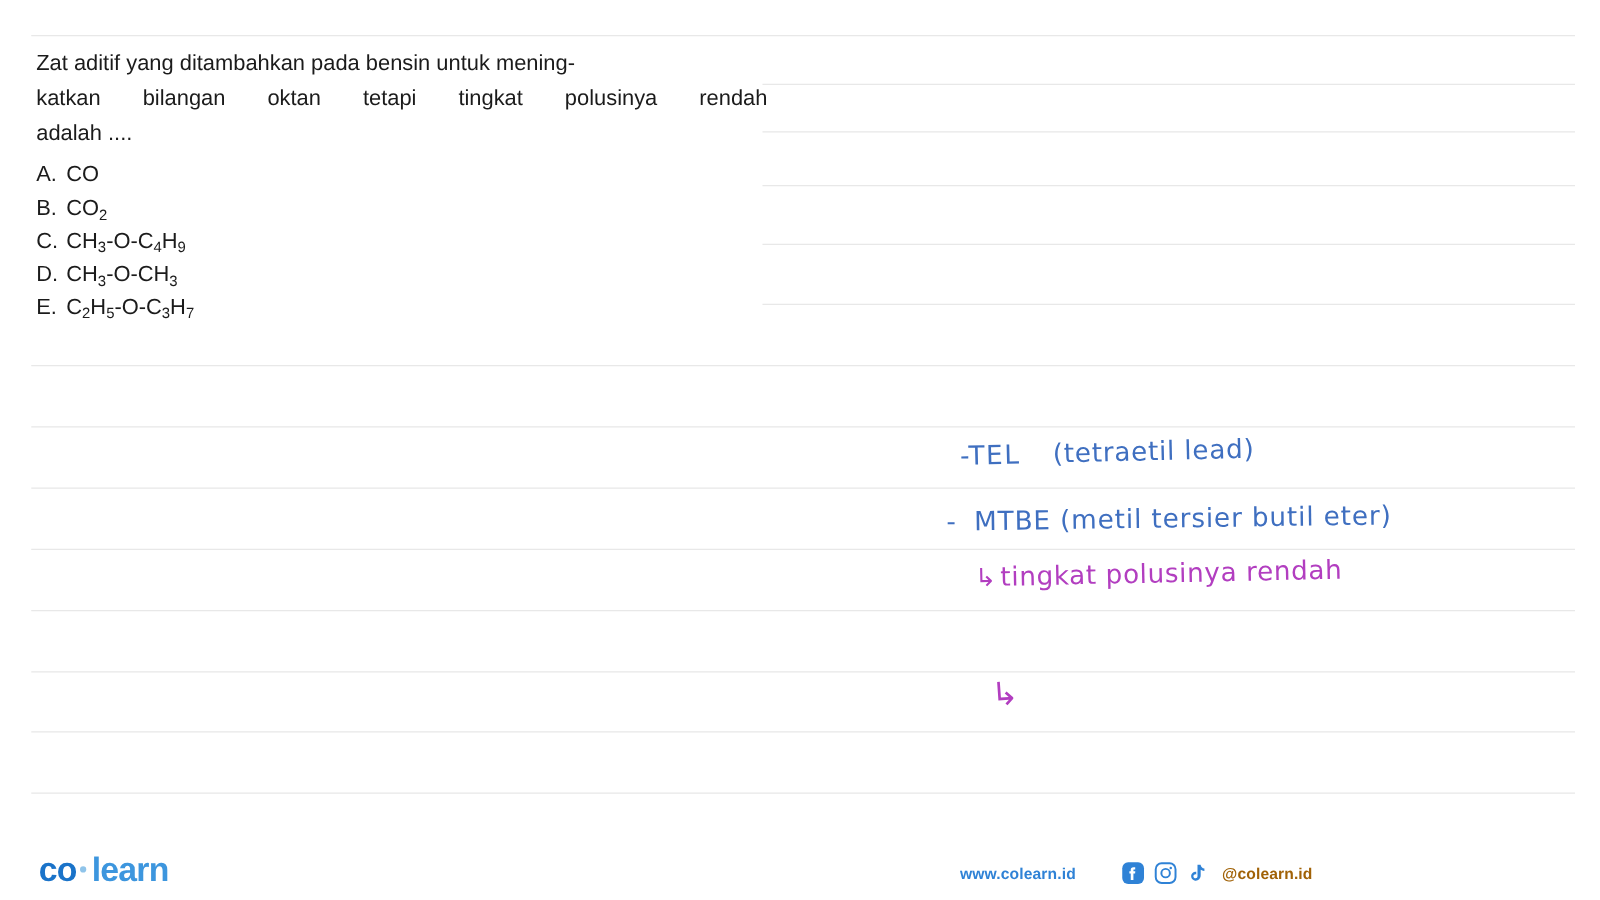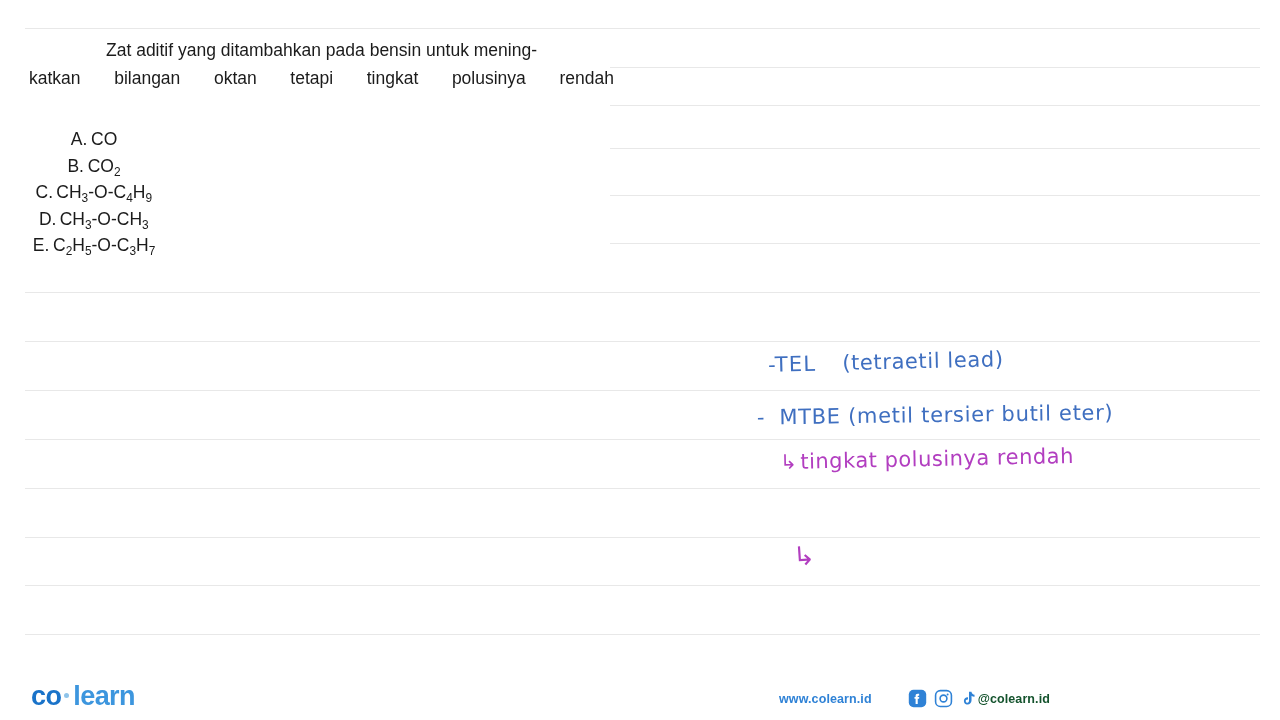--- a/index.html
+++ b/index.html
@@ -14,21 +14,20 @@
     position: relative;
     overflow: hidden;
     -webkit-font-smoothing: antialiased;
   }
 
   .page {
     position: absolute;
     inset: 0;
     width: 1072px;
     height: 720px;
-    text-align: center;
   }
 
   
   .rule {
     position: absolute;
     height: 1px;
     background: #e8e8e8;
   }
 
   
@@ -168,22 +167,22 @@
   }
   .social-icons {
     display: flex;
     align-items: center;
     gap: 7px;
   }
   .social-icons svg { display: block; }
   .footer-handle {
     font-size: 12.5px;
     font-weight: 700;
-    color: #14532d;
-    margin-left: 1px;
+    color: #a16207;
+    margin-left: 12px;
     letter-spacing: 0.1px;
   }
 </style>
 </head>
 <body>
 
 <div class="page">
 
   <div class="rule" style="left:25px; top:28px; width:1235px;"></div>
   <div class="rule" style="left:610px; top:67px; width:650px;"></div>
@@ -205,20 +204,21 @@
     <span class="q-line">Zat aditif yang ditambahkan pada bensin untuk mening-</span>
     <span class="q-line justify">
       <span>katkan</span>
       <span>bilangan</span>
       <span>oktan</span>
       <span>tetapi</span>
       <span>tingkat</span>
       <span>polusinya</span>
       <span>rendah</span>
     </span>
+    <span class="q-line">adalah ....</span>
   </div>
 
   <div class="options">
     <span class="opt">
       <span class="lbl">A.</span><span>CO</span>
     </span>
     <span class="opt">
       <span class="lbl">B.</span><span>CO<sub>2</sub></span>
     </span>
     <span class="opt">

